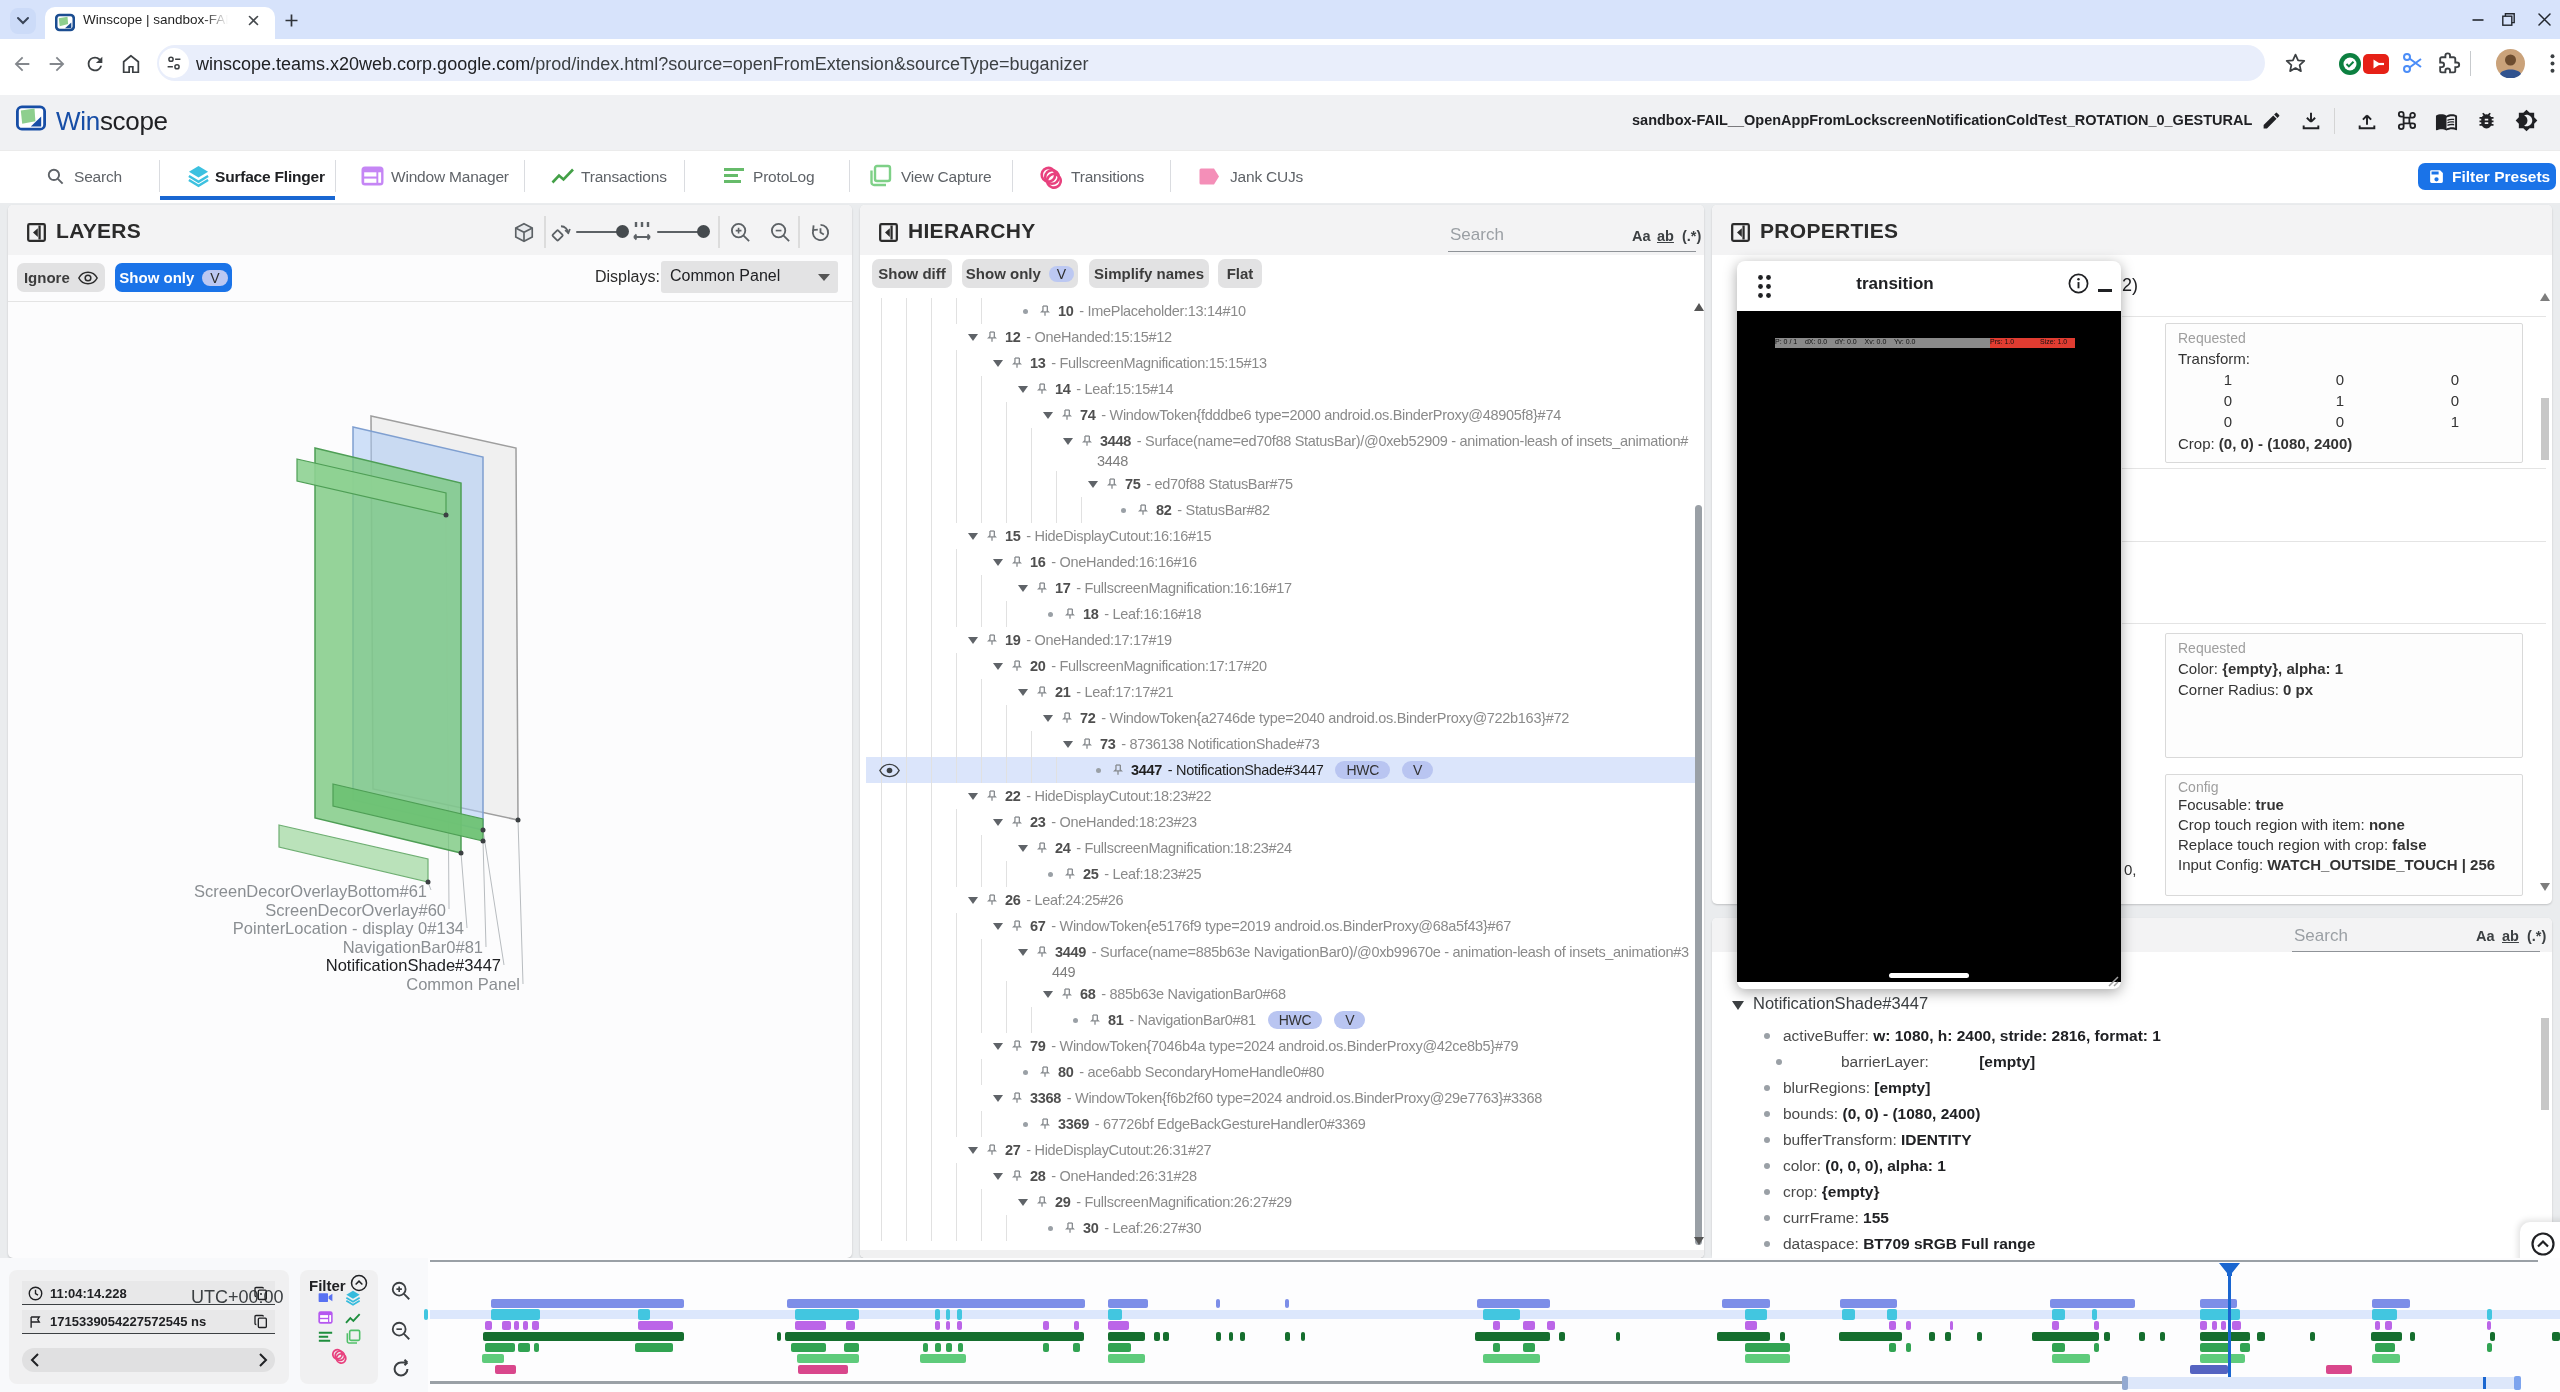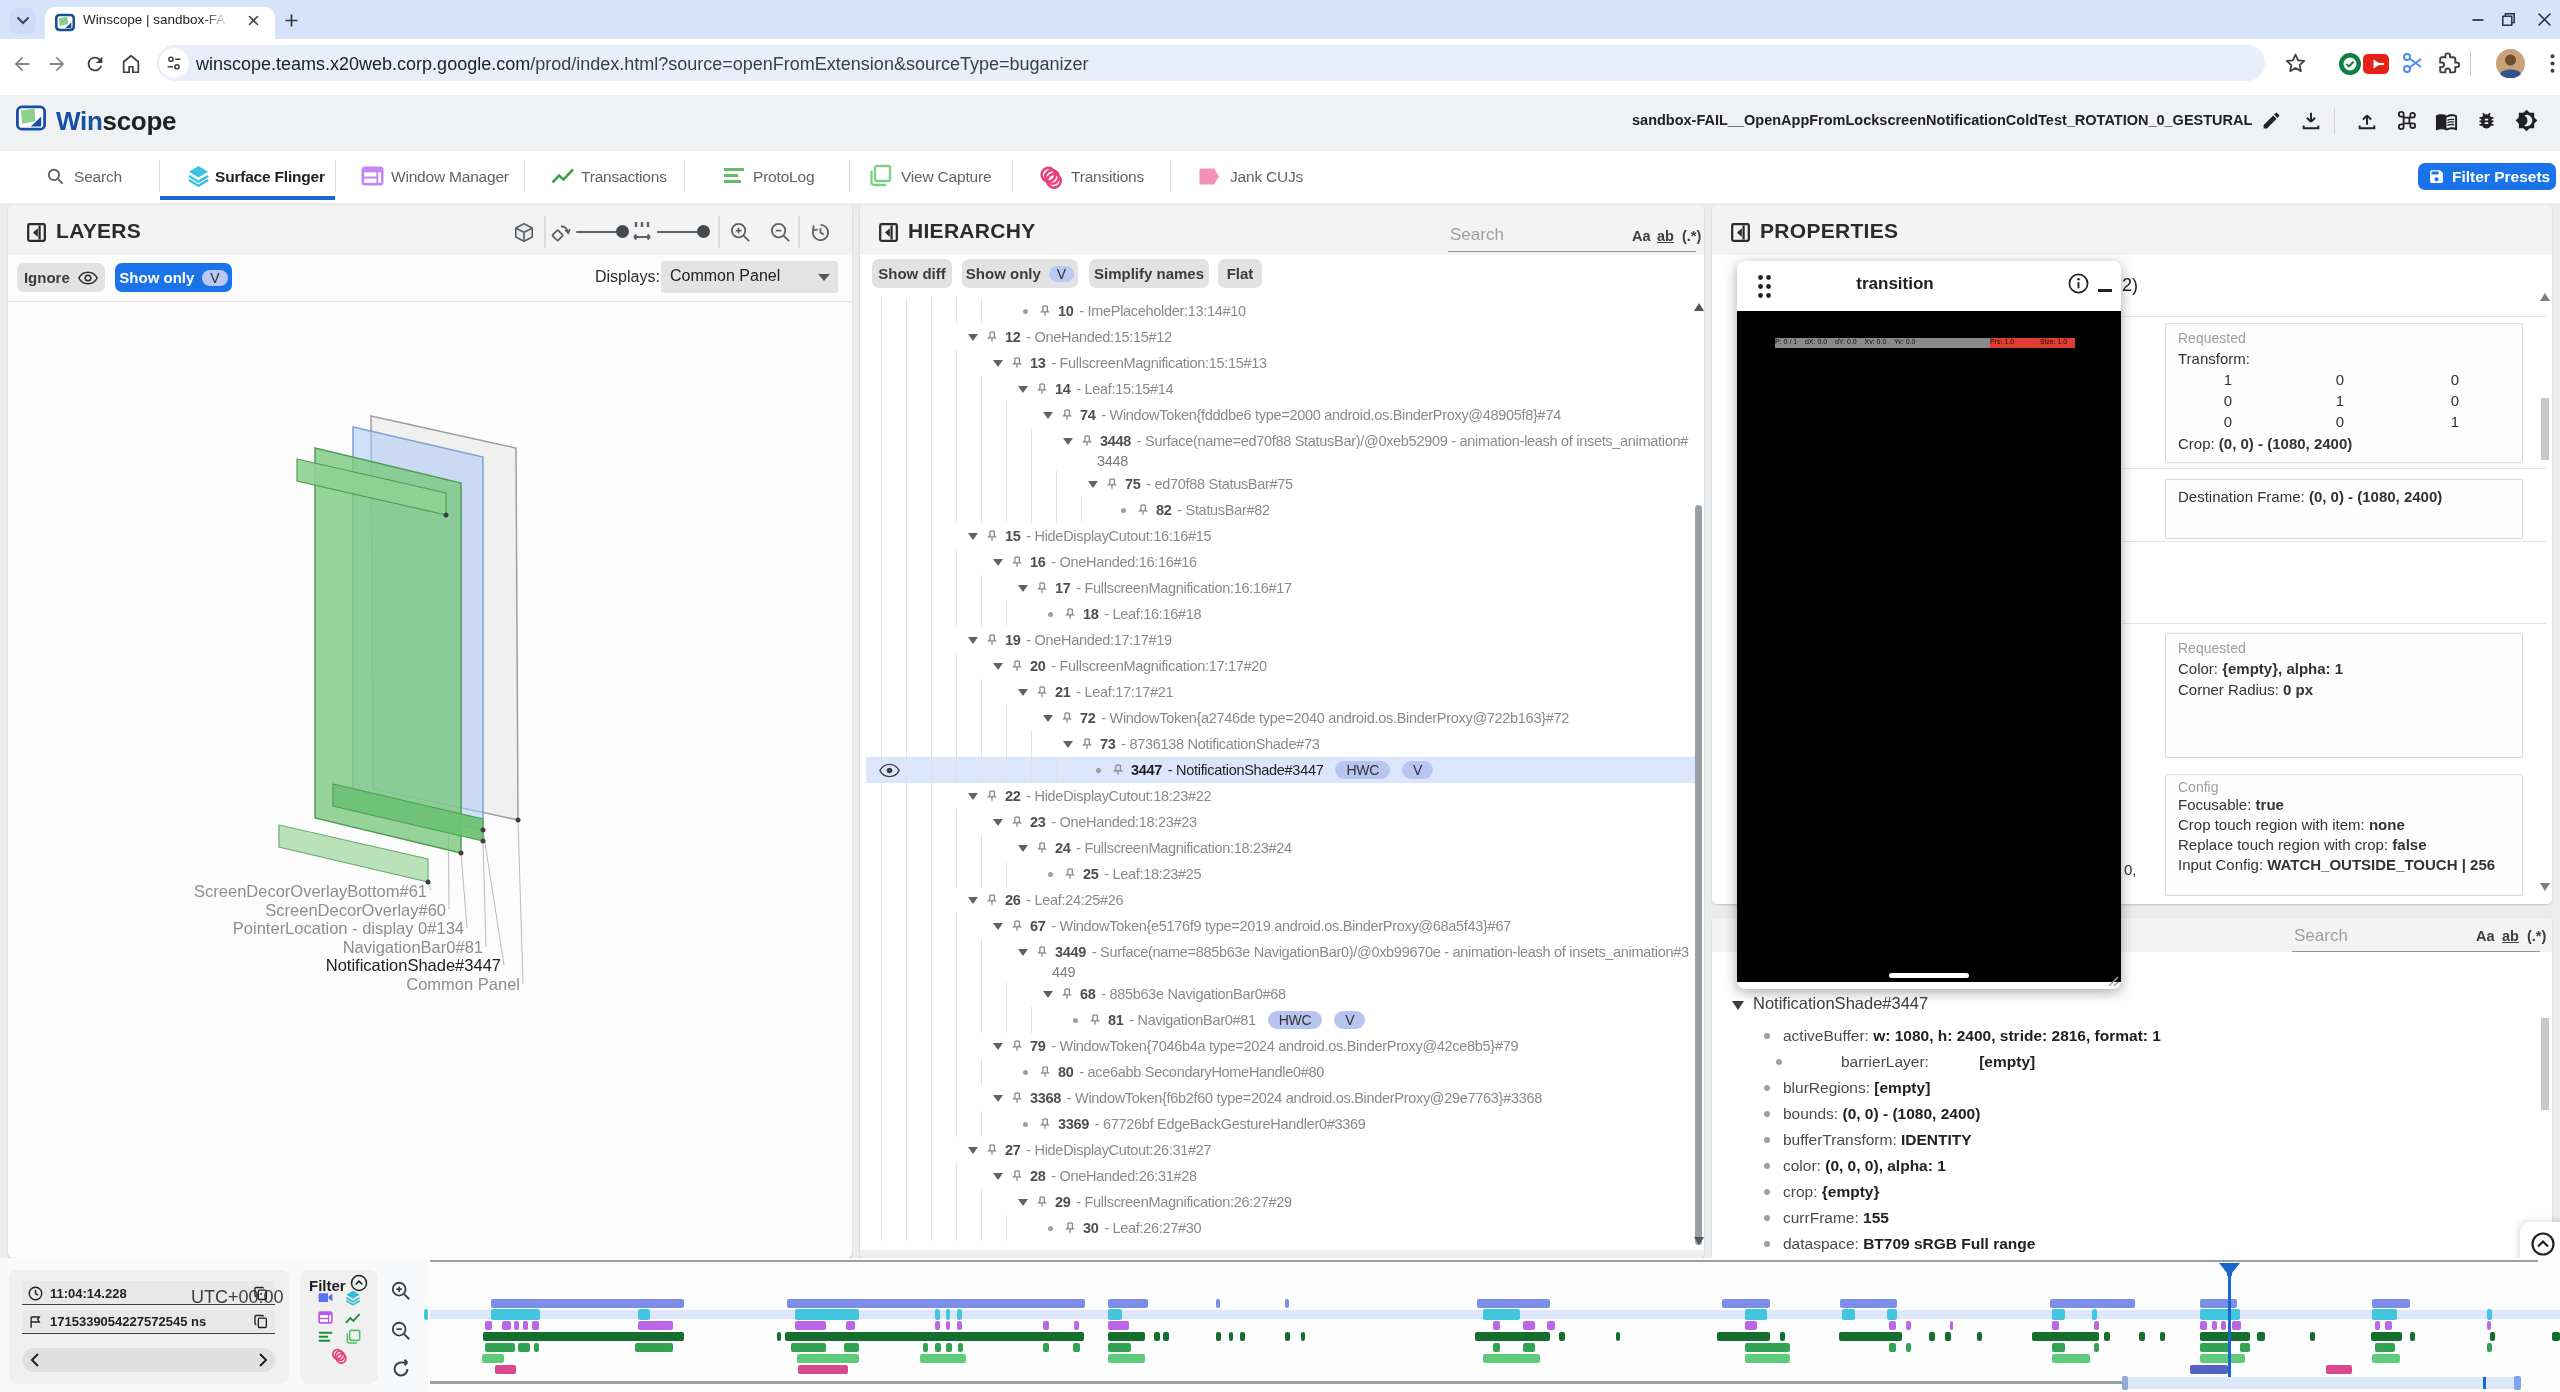--- a/index.html
+++ b/index.html
@@ -133,21 +133,21 @@
     <circle cx="12" cy="12" r="1.9" fill="#3c4043"></circle>
     <circle cx="12" cy="19" r="1.9" fill="#3c4043"></circle>
   </svg>
 
 <div class="abs" id="appheader"></div>
 <svg class="abs" style="left:16px;top:105px;" width="30" height="26" viewBox="0 0 30 26">
     <rect x="1.4" y="1.8" width="27.2" height="22.4" rx="4.5" fill="#fff" stroke="#174ea6" stroke-width="2.8"></rect>
     <path d="M4.8 5.6 L18.5 3.6 L19.4 16.2 L6.2 18.8 Z" fill="#8ecf8e"></path>
     <path d="M25.2 11.5 L25.2 21.4 L14.8 21.4 Z" fill="#174ea6"></path>
   </svg>
-<div class="abs" style="left:56px;top:106px;font-size:26px;font-weight:700;letter-spacing:-0.3px;"><span style="color:#174ea6;">Win</span><span style="color:#202124;">scope</span></div>
+<div class="abs" style="left:56px;top:106px;font-size:26px;font-weight:400;letter-spacing:-0.3px;"><span style="color:#174ea6;">Win</span><span style="color:#202124;">scope</span></div>
 <div class="abs" style="left:1632px;top:112px;width:620px;font-size:14.5px;font-weight:700;color:#202124;white-space:nowrap;overflow:hidden;">sandbox-FAIL__OpenAppFromLockscreenNotificationColdTest_ROTATION_0_GESTURAL_NAV…&nbsp;.zip</div>
 
 <svg class="abs" style="left:2261px;top:110px;" width="21" height="21" viewBox="0 0 24 24">
     <path d="M3 17.2V21h3.8L17.8 10 14 6.2 3 17.2zM20.7 7.1a1 1 0 0 0 0-1.4l-2.4-2.4a1 1 0 0 0-1.4 0L15 5.2 18.8 9l1.9-1.9z" fill="#202124"></path>
   </svg>
 <svg class="abs" style="left:2300px;top:110px;" width="22" height="22" viewBox="0 0 24 24">
     <path d="M12 3v10m0 0l-4.5-4.5M12 13l4.5-4.5" stroke="#202124" stroke-width="2.1" fill="none"></path>
     <path d="M4 17v3h16v-3" stroke="#202124" stroke-width="2.1" fill="none"></path>
   </svg>
 <div class="abs" style="left:2334px;top:108px;width:1px;height:26px;background:#d4d4d4;"></div>
@@ -864,23 +864,20 @@
     <div style="position:absolute;left:10px;top:47px;width:56px;text-align:right;">1</div>
       <div style="position:absolute;left:120px;top:47px;width:58px;text-align:right;">0</div>
       <div style="position:absolute;left:235px;top:47px;width:58px;text-align:right;">0</div>
     <div style="position:absolute;left:10px;top:68px;width:56px;text-align:right;">0</div>
       <div style="position:absolute;left:120px;top:68px;width:58px;text-align:right;">1</div>
       <div style="position:absolute;left:235px;top:68px;width:58px;text-align:right;">0</div>
     <div style="position:absolute;left:10px;top:89px;width:56px;text-align:right;">0</div>
       <div style="position:absolute;left:120px;top:89px;width:58px;text-align:right;">0</div>
       <div style="position:absolute;left:235px;top:89px;width:58px;text-align:right;">1</div>
     <div style="position:absolute;left:12px;top:111px;">Crop: <b>(0, 0) - (1080, 2400)</b></div>
-  </div>
-  <div class="pbox" style="left:453px;top:274px;width:358px;height:60px;">
-    <div style="position:absolute;left:12px;top:8px;">Destination Frame: <b>(0, 0) - (1080, 2400)</b></div>
   </div>
   <div class="abs" style="left:410px;top:263px;width:424px;height:1px;background:#e4e4e4;"></div>
     <div class="abs" style="left:410px;top:336px;width:424px;height:1px;background:#e4e4e4;"></div>
   <div class="abs" style="left:410px;top:418px;width:424px;height:1px;background:#e4e4e4;"></div>
   <div class="abs" style="left:412px;top:656px;font-size:15px;color:#333;">0,</div>
   <div class="pbox" style="left:453px;top:428px;width:358px;height:125px;">
     <div class="pboxlab" style="position:absolute;left:12px;top:6px;">Requested</div>
     <div style="position:absolute;left:12px;top:26px;">Color: <b>{empty}, alpha: 1</b></div>
     <div style="position:absolute;left:12px;top:47px;">Corner Radius: <b>0 px</b></div>
   </div>

